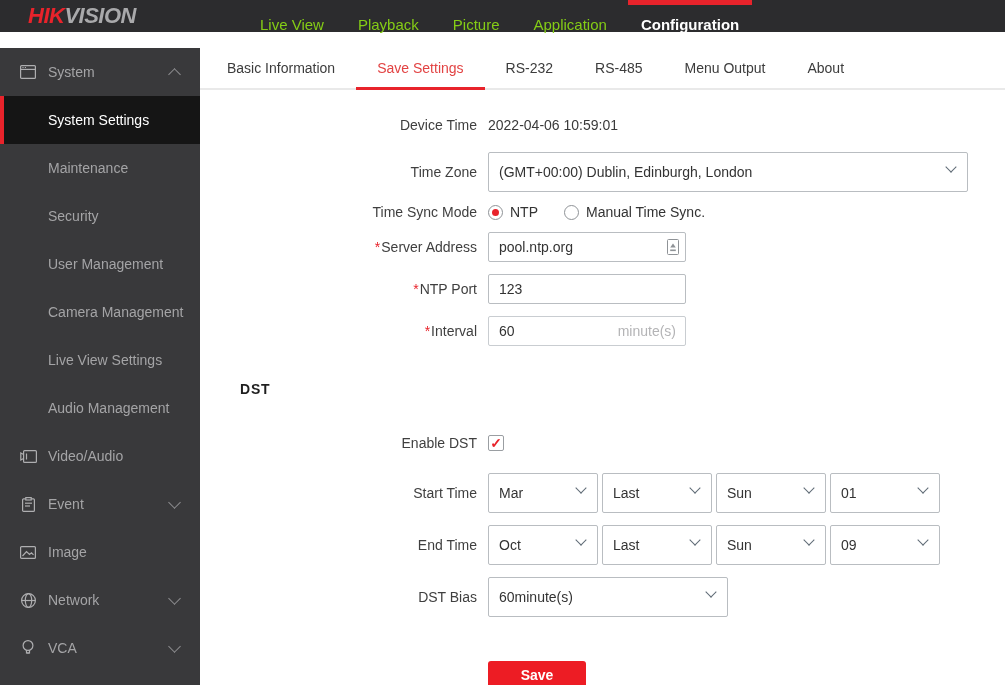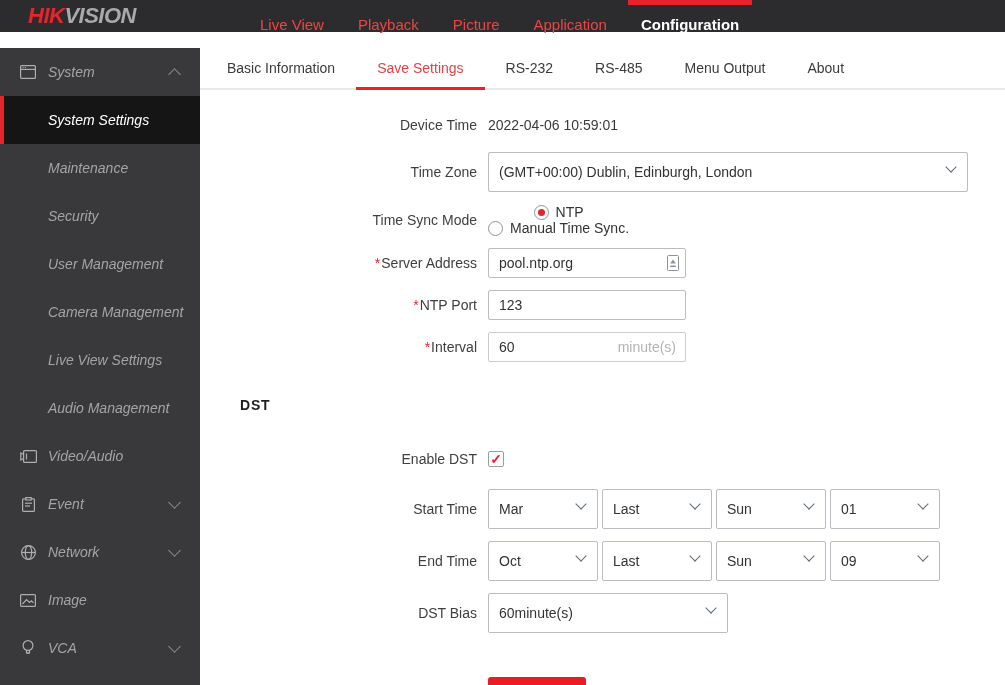--- a/index.html
+++ b/index.html
@@ -8,30 +8,30 @@
 
   
   .topbar { position:absolute; top:0; left:0; width:1005px; height:32px;
             background:#2c2c2e; display:flex; align-items:center; z-index:5; }
   .logo { margin-left:28px; font-style:italic; font-weight:bold; font-size:22px;
           letter-spacing:-0.5px; white-space:nowrap; }
   .logo-hik { color:#e8232b; }
   .logo-vision { color:#a9a9ab; }
   .topnav { position:absolute; left:243px; top:0; height:48px; display:flex; }
   .nav-item { position:relative; height:48px; display:flex; align-items:center;
-              padding:0 17px; font-size:15px; color:#ef4444; cursor:pointer; }
+              padding:0 17px; font-size:15px; color:#84cc16; cursor:pointer; }
   .nav-item.active { color:#ffffff; font-weight:bold; }
   .nav-indicator { position:absolute; top:0; left:4px; right:4px; height:5px;
                    background:#e8232b; }
 
   
   .sidebar { position:absolute; top:48px; left:0; width:200px; height:637px;
              background:#39393b; }
   .side-item { position:relative; height:48px; display:flex; align-items:center;
-               font-size:14px; color:#a4a4a6; cursor:pointer;font-style:italic; }
+               font-size:14px; color:#a4a4a6; cursor:pointer; }
   .side-item .icon { position:absolute; left:19px; width:18px; height:18px;
                      display:flex; align-items:center; justify-content:center; }
   .side-item .side-label { margin-left:48px; }
   .side-item.sub .side-label { }
   .side-item.active { background:#151515; color:#ffffff;
                       border-left:4px solid #e8232b; }
   .side-item.active .side-label { margin-left:44px; }
   .chev { position:absolute; right:21px; width:9px; height:9px;
           border-right:1.5px solid #8e8e90; border-bottom:1.5px solid #8e8e90; }
   .chev.up   { transform:rotate(-135deg); top:22px; }
@@ -68,21 +68,21 @@
   .textwrap { position:relative; width:198px; height:30px; }
   .textwrap input { width:100%; height:100%; border:1px solid #b9bdc1;
                border-radius:2px; padding:0 26px 0 10px; font-size:14px; color:#333;
                font-family:"Liberation Sans", sans-serif; outline:none; }
   .textwrap.no-icon input { padding-right:10px; }
   .field-icon { position:absolute; right:7px; top:7px; width:12px; height:16px; }
   .suffix { position:absolute; right:10px; top:7px; font-size:14px; color:#b4b4b6;
             pointer-events:none; }
   .textwrap.light input { border-color:#c9cdd1; }
 
-  .radio-group { display:flex; align-items:center;flex-direction:column; }
+  .radio-group { display:flex; align-items:center; }
   .radio { width:15px; height:15px; border:1px solid #8f9397; border-radius:50%;
            display:inline-flex; align-items:center; justify-content:center;
            margin-right:7px; cursor:pointer; background:#fff; flex:none; }
   .radio .dot { width:7px; height:7px; border-radius:50%; background:#e8232b; }
   .radio-label { font-size:14px; color:#333; }
   .radio-opt { display:flex; align-items:center; margin-right:26px; }
 
   .dst-heading { margin:35px 0 0 40px; font-size:14px; font-weight:bold;
                  color:#1f1f1f; letter-spacing:0.8px; height:20px; }
   .row-enable { margin-top:27px; height:30px; }
@@ -174,38 +174,38 @@
         <line x1="3" y1="6.2" x2="10" y2="6.2"></line>
         <line x1="3" y1="9" x2="8" y2="9"></line>
       </svg>
     </span>
     <span class="side-label">Event</span>
     <span class="chev down"></span>
   </div>
 
   <div class="side-item group">
     <span class="icon">
+      <svg width="16" height="13" viewBox="0 0 16 13" fill="none" stroke="#aeaeb0" stroke-width="1.2">
+        <rect x="0.6" y="0.6" width="14.8" height="11.8" rx="1"></rect>
+        <path d="M2.5 10 L6.5 5.5 L9.5 8.5 L11.5 6.8 L13.5 8.8"></path>
+      </svg>
+    </span>
+    <span class="side-label">Image</span>
+  </div>
+
+  <div class="side-item group">
+    <span class="icon">
       <svg width="15" height="15" viewBox="0 0 15 15" fill="none" stroke="#aeaeb0" stroke-width="1.2">
         <circle cx="7.5" cy="7.5" r="6.9"></circle>
         <ellipse cx="7.5" cy="7.5" rx="3.2" ry="6.9"></ellipse>
         <line x1="0.6" y1="7.5" x2="14.4" y2="7.5"></line>
       </svg>
     </span>
     <span class="side-label">Network</span>
     <span class="chev down"></span>
-  </div>
-
-  <div class="side-item group">
-    <span class="icon">
-      <svg width="16" height="13" viewBox="0 0 16 13" fill="none" stroke="#aeaeb0" stroke-width="1.2">
-        <rect x="0.6" y="0.6" width="14.8" height="11.8" rx="1"></rect>
-        <path d="M2.5 10 L6.5 5.5 L9.5 8.5 L11.5 6.8 L13.5 8.8"></path>
-      </svg>
-    </span>
-    <span class="side-label">Image</span>
   </div>
 
   <div class="side-item group">
     <span class="icon">
       <svg width="12" height="16" viewBox="0 0 12 16" fill="none" stroke="#aeaeb0" stroke-width="1.2">
         <circle cx="6" cy="5.5" r="4.9"></circle>
         <path d="M4.5 10 L4.5 13 H7.5 L7.5 10"></path>
         <line x1="4.5" y1="13" x2="7.5" y2="13"></line>
       </svg>
     </span>

